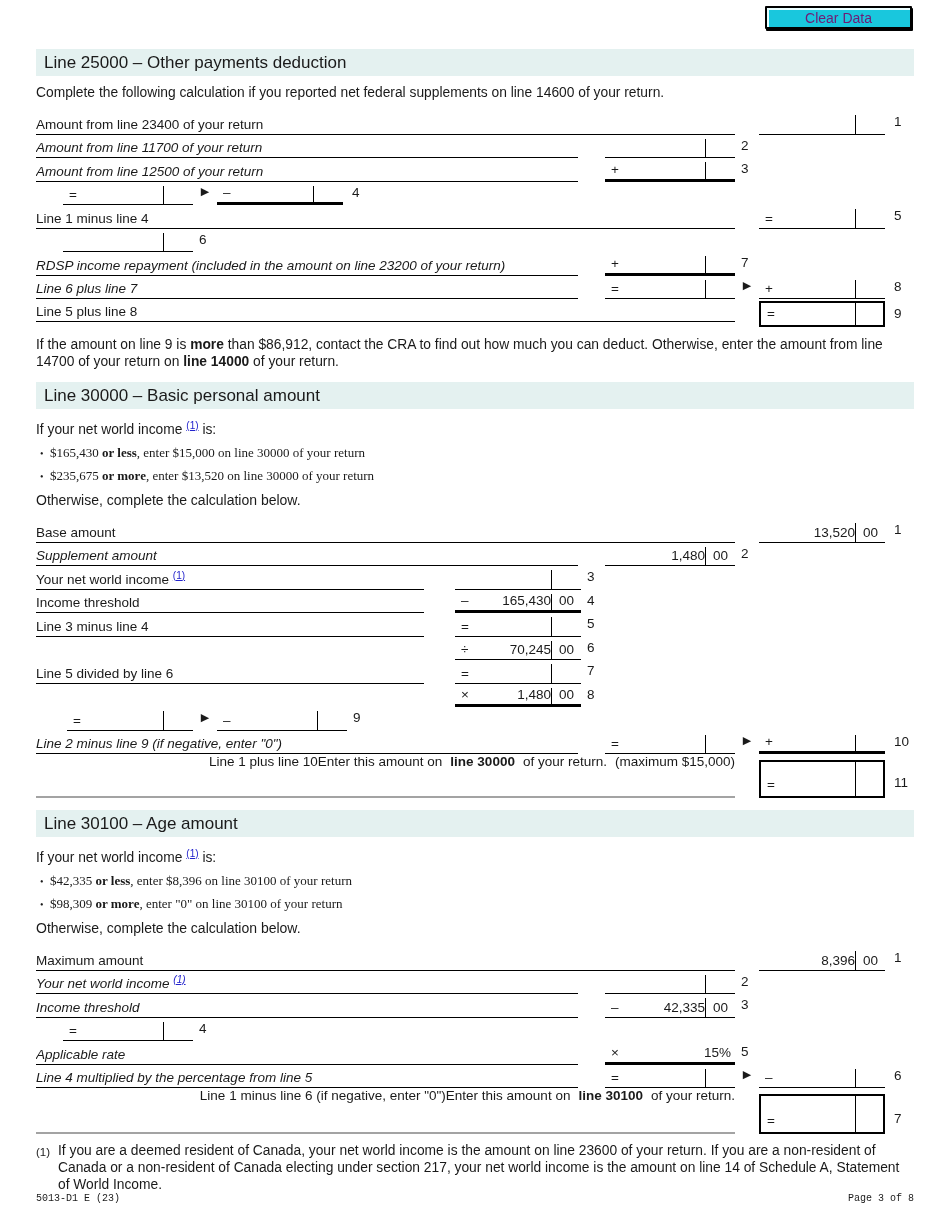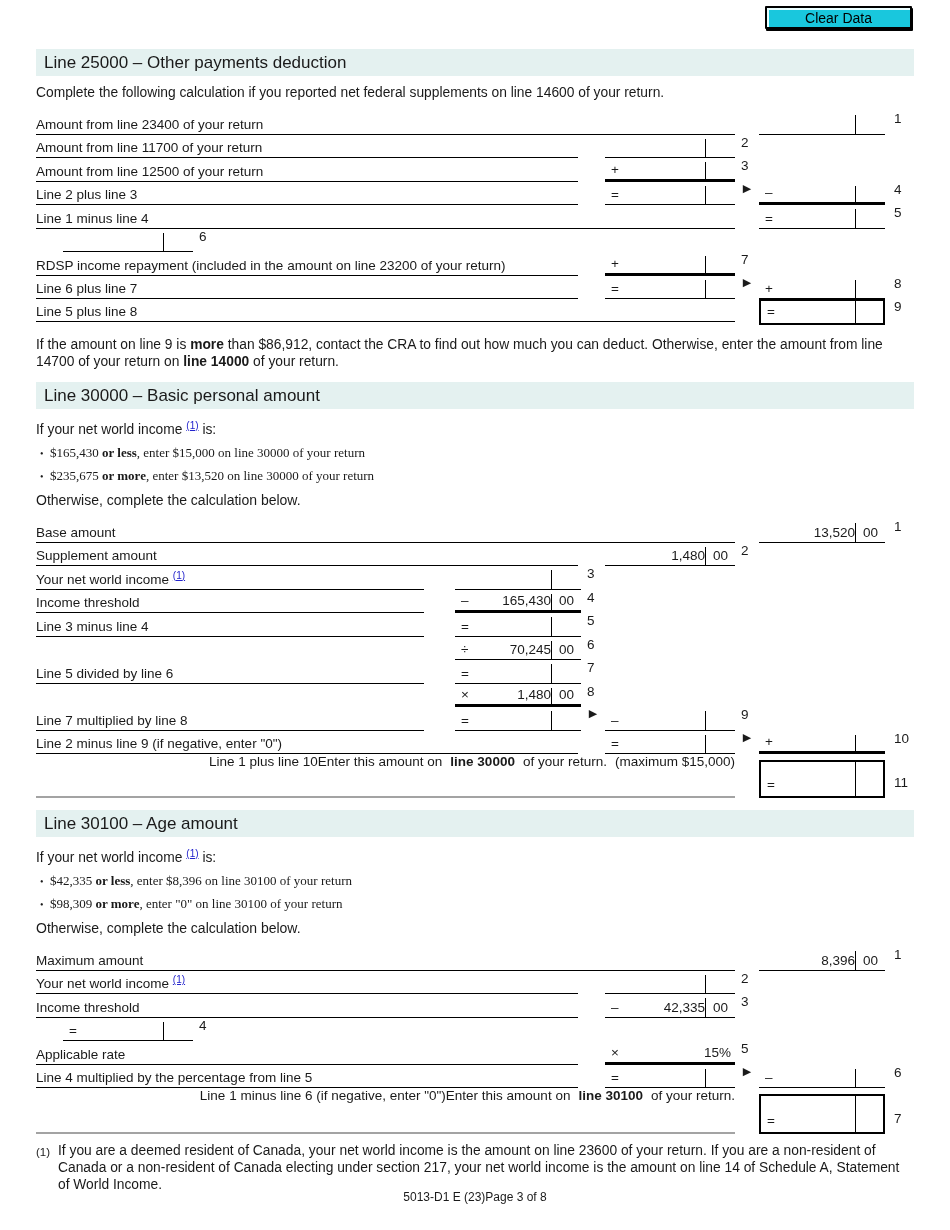--- a/index.html
+++ b/index.html
@@ -3,44 +3,44 @@
 <meta charset="utf-8">
 <style>
   html,body{margin:0;padding:0;background:#fff;}
   .page{position:relative;width:950px;height:1230px;box-sizing:border-box;
         padding:0 36px;background:#ffffff;color:#1a1a1a;
         font-family:"Liberation Sans",sans-serif;font-size:13.5px;overflow:hidden;}
 
   
   .clear-btn{position:absolute;top:6px;right:38px;width:147px;height:23px;
     background:#19c7dd;border:2px solid #000;border-radius:1px;
-    font-family:"Liberation Sans",sans-serif;font-size:14px;color:#000000;
+    font-family:"Liberation Sans",sans-serif;font-size:14px;color:#701a75;
     box-shadow:inset 2px 2px 0 #eafeff, 1px 2px 0 #000;cursor:pointer;padding:0;}
 
   
   .sec-h{margin-top:12px;background:#e4f1f0;padding:4px 8px;font-size:17px;line-height:19px;}
   .sec-h.first{margin-top:49px;}
 
   p{margin:0;}
   .intro{margin-top:8px;font-size:13.8px;line-height:17px;}
   .note{margin-top:7px;font-size:13.8px;line-height:17px;}
   .b{margin-top:6px;font-size:13px;line-height:17px;padding-left:14px;position:relative;font-family:Liberation Serif, serif;}
   .b::before{content:"•";position:absolute;left:4px;top:1px;font-size:10px;}
   .otherwise{margin-top:8px;font-size:14px;line-height:17px;}
 
   .ref{color:#2323cc;text-decoration:underline;font-size:10px;vertical-align:5px;cursor:pointer;}
 
   
   .calc{margin-top:10px;}
-  .row{display:flex;align-items:flex-start;height:23.5px;}
+  .row{display:flex;align-items:center;height:23.5px;}
   .lab{height:100%;display:flex;align-items:flex-end;border-bottom:1px solid #000;
        padding-bottom:2px;box-sizing:border-box;overflow:hidden;white-space:nowrap;}
   .lab.nl{border-bottom:none;}
   .w699{width:699px;flex:none;}
-  .w542{width:542px;flex:none;}
+  .w542{width:542px;flex:none;font-style:italic;}
   .w388{width:388px;flex:none;}
   .g24{width:24px;flex:none;}
   .g27{width:27px;flex:none;}
   .g31{width:31px;flex:none;}
 
   .fld{position:relative;height:100%;display:flex;align-items:stretch;
        border-bottom:1px solid #000;box-sizing:border-box;}
   .fld.w130{width:130px;flex:none;}
   .fld.w126{width:126px;flex:none;}
   .fld.thick{border-bottom-width:3px;}
@@ -69,21 +69,21 @@
         font-size:13.5px;line-height:16.5px;}
   .l2{display:flex;gap:8px;}
   .max{margin-left:auto;}
   .boxrow2 .numR,.boxrow3 .numR{padding-bottom:8px;}
 
   
   .foot{margin-top:8px;display:flex;font-size:13.8px;line-height:17px;}
   .foot .fm{width:22px;flex:none;font-size:11.5px;padding-top:2px;}
   .foot .ft{flex:1;}
   .pagefoot{position:absolute;left:36px;right:36px;bottom:26px;display:flex;
-            justify-content:center;font-size:12px;}
+            justify-content:space-between;font-size:10px;font-family:Liberation Mono, monospace;}
 </style>
 </head>
 <body>
 
 <div class="page">
 
   <button class="clear-btn">Clear Data</button>
 
   <div class="sec-h first">Line 25000 – Other payments deduction</div>
 
@@ -122,23 +122,20 @@
       <div class="g27"></div>
       <div class="fld w130 thick">
           <span class="op">+</span>
           <span class="amt"></span>
           <span class="cents"></span>
         </div>
       <div class="numM">3</div>
     </div>
 
     <div class="row">
-      <div class="lab w542">
-          <span>Line 2 plus line 3</span>
-        </div>
       <div class="g27"></div>
       <div class="fld w130">
           <span class="op">=</span>
           <span class="amt"></span>
           <span class="cents"></span>
         </div>
       <div class="arr">▶</div>
       <div class="fld w126 thick">
           <span class="op">–</span>
           <span class="amt"></span>
@@ -318,23 +315,20 @@
       <div class="g31"></div>
       <div class="fld w126 thick">
           <span class="op">×</span>
           <span class="amt">1,480</span>
           <span class="cents">00</span>
         </div>
       <div class="numM">8</div>
     </div>
 
     <div class="row">
-      <div class="lab w388">
-          <span>Line 7 multiplied by line 8</span>
-        </div>
       <div class="g31"></div>
       <div class="fld w126">
           <span class="op">=</span>
           <span class="amt"></span>
           <span class="cents"></span>
         </div>
       <div class="arr">▶</div>
       <div class="fld w130">
           <span class="op">–</span>
           <span class="amt"></span>

